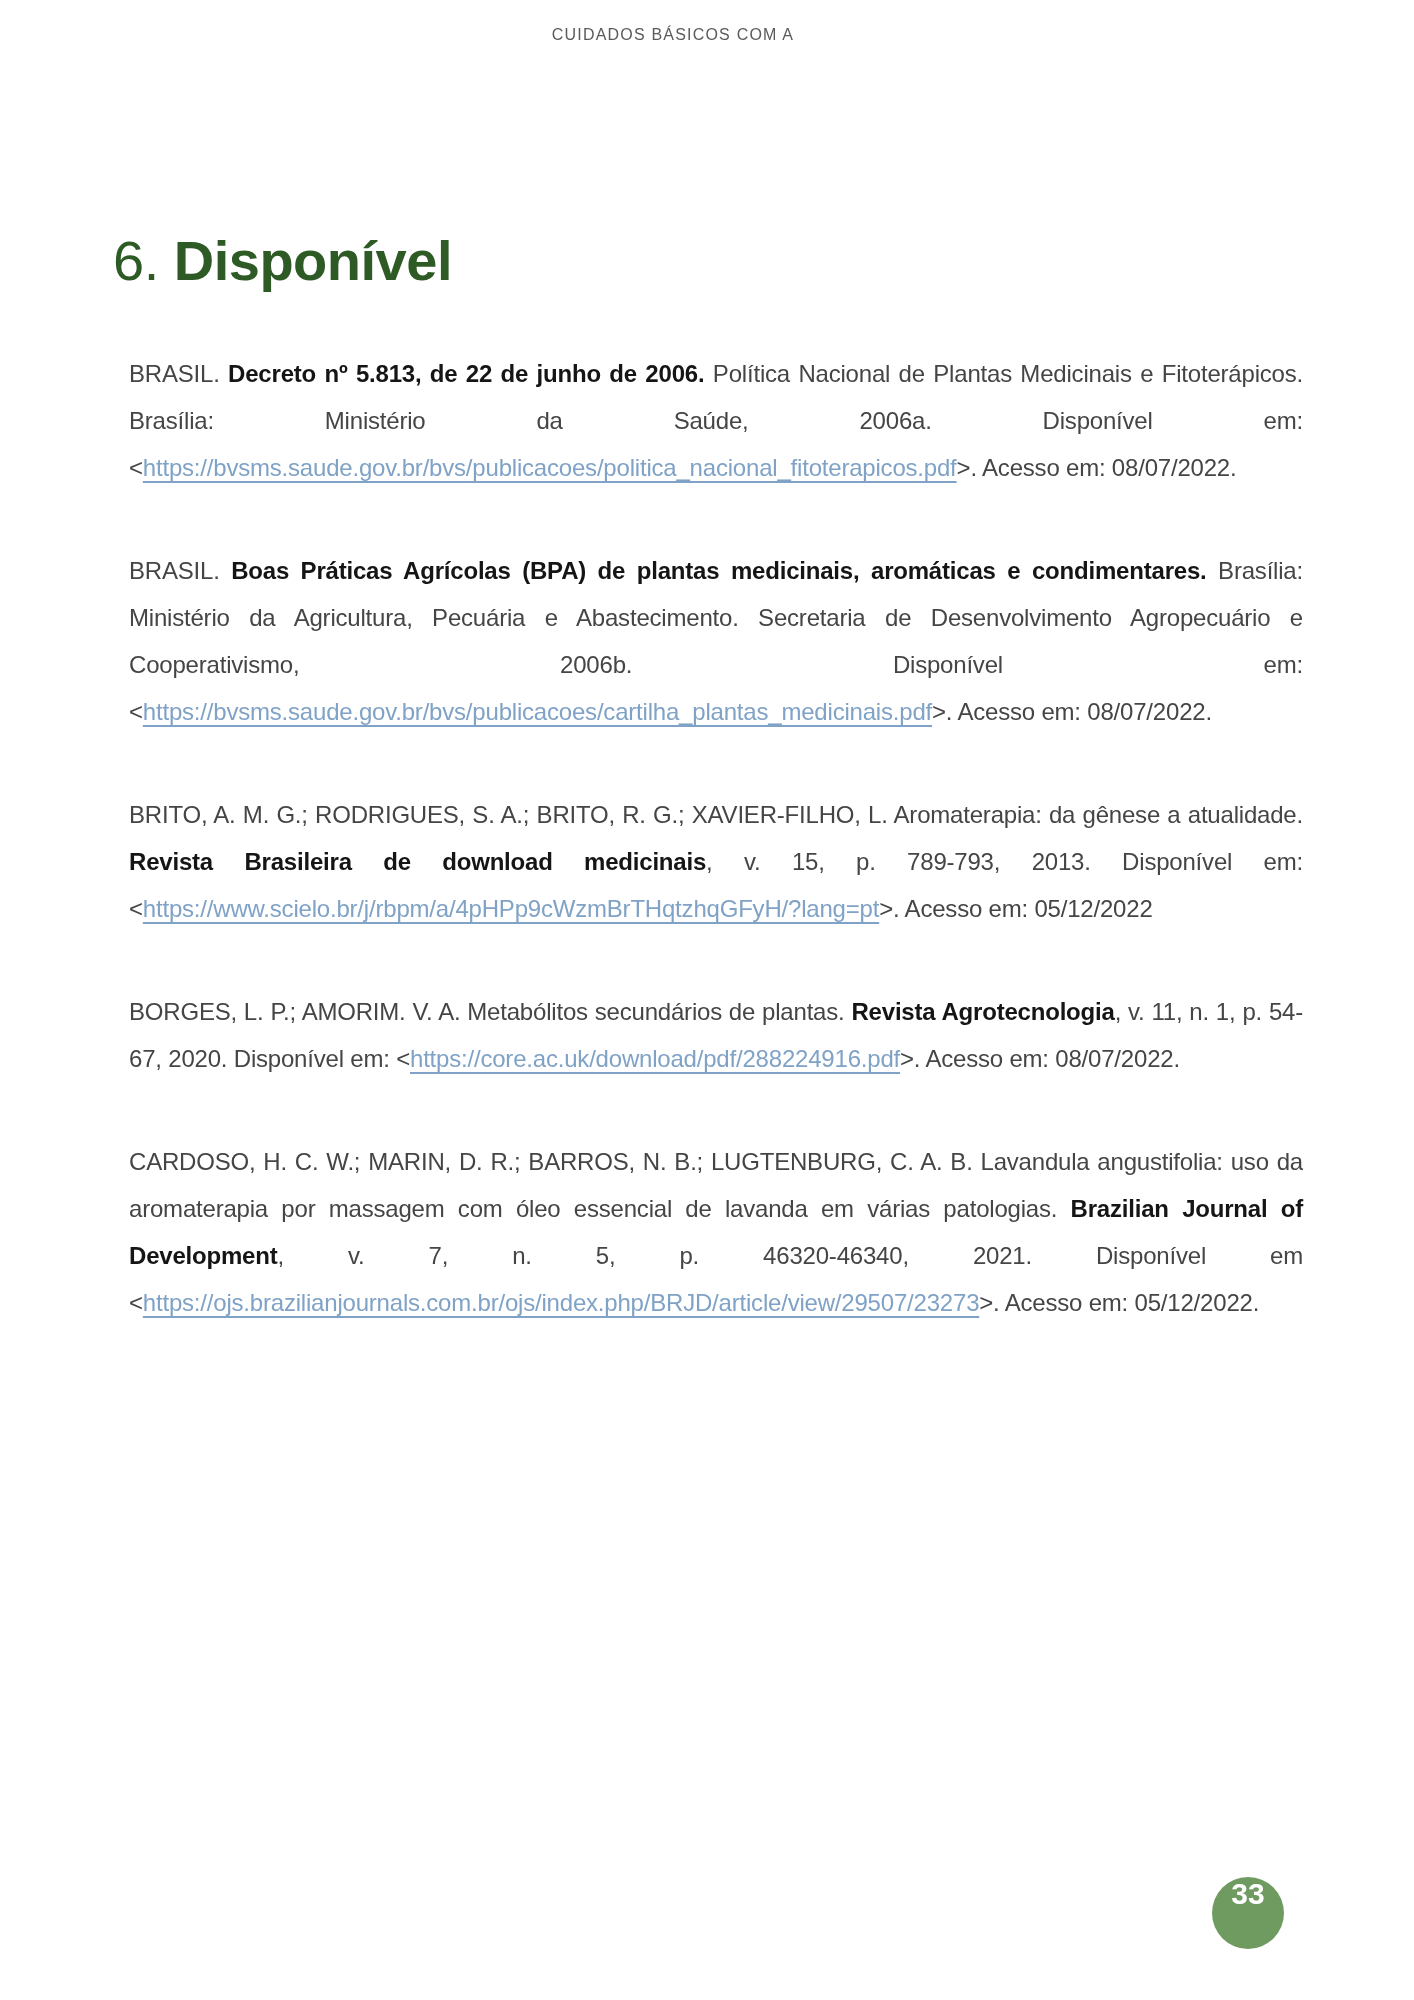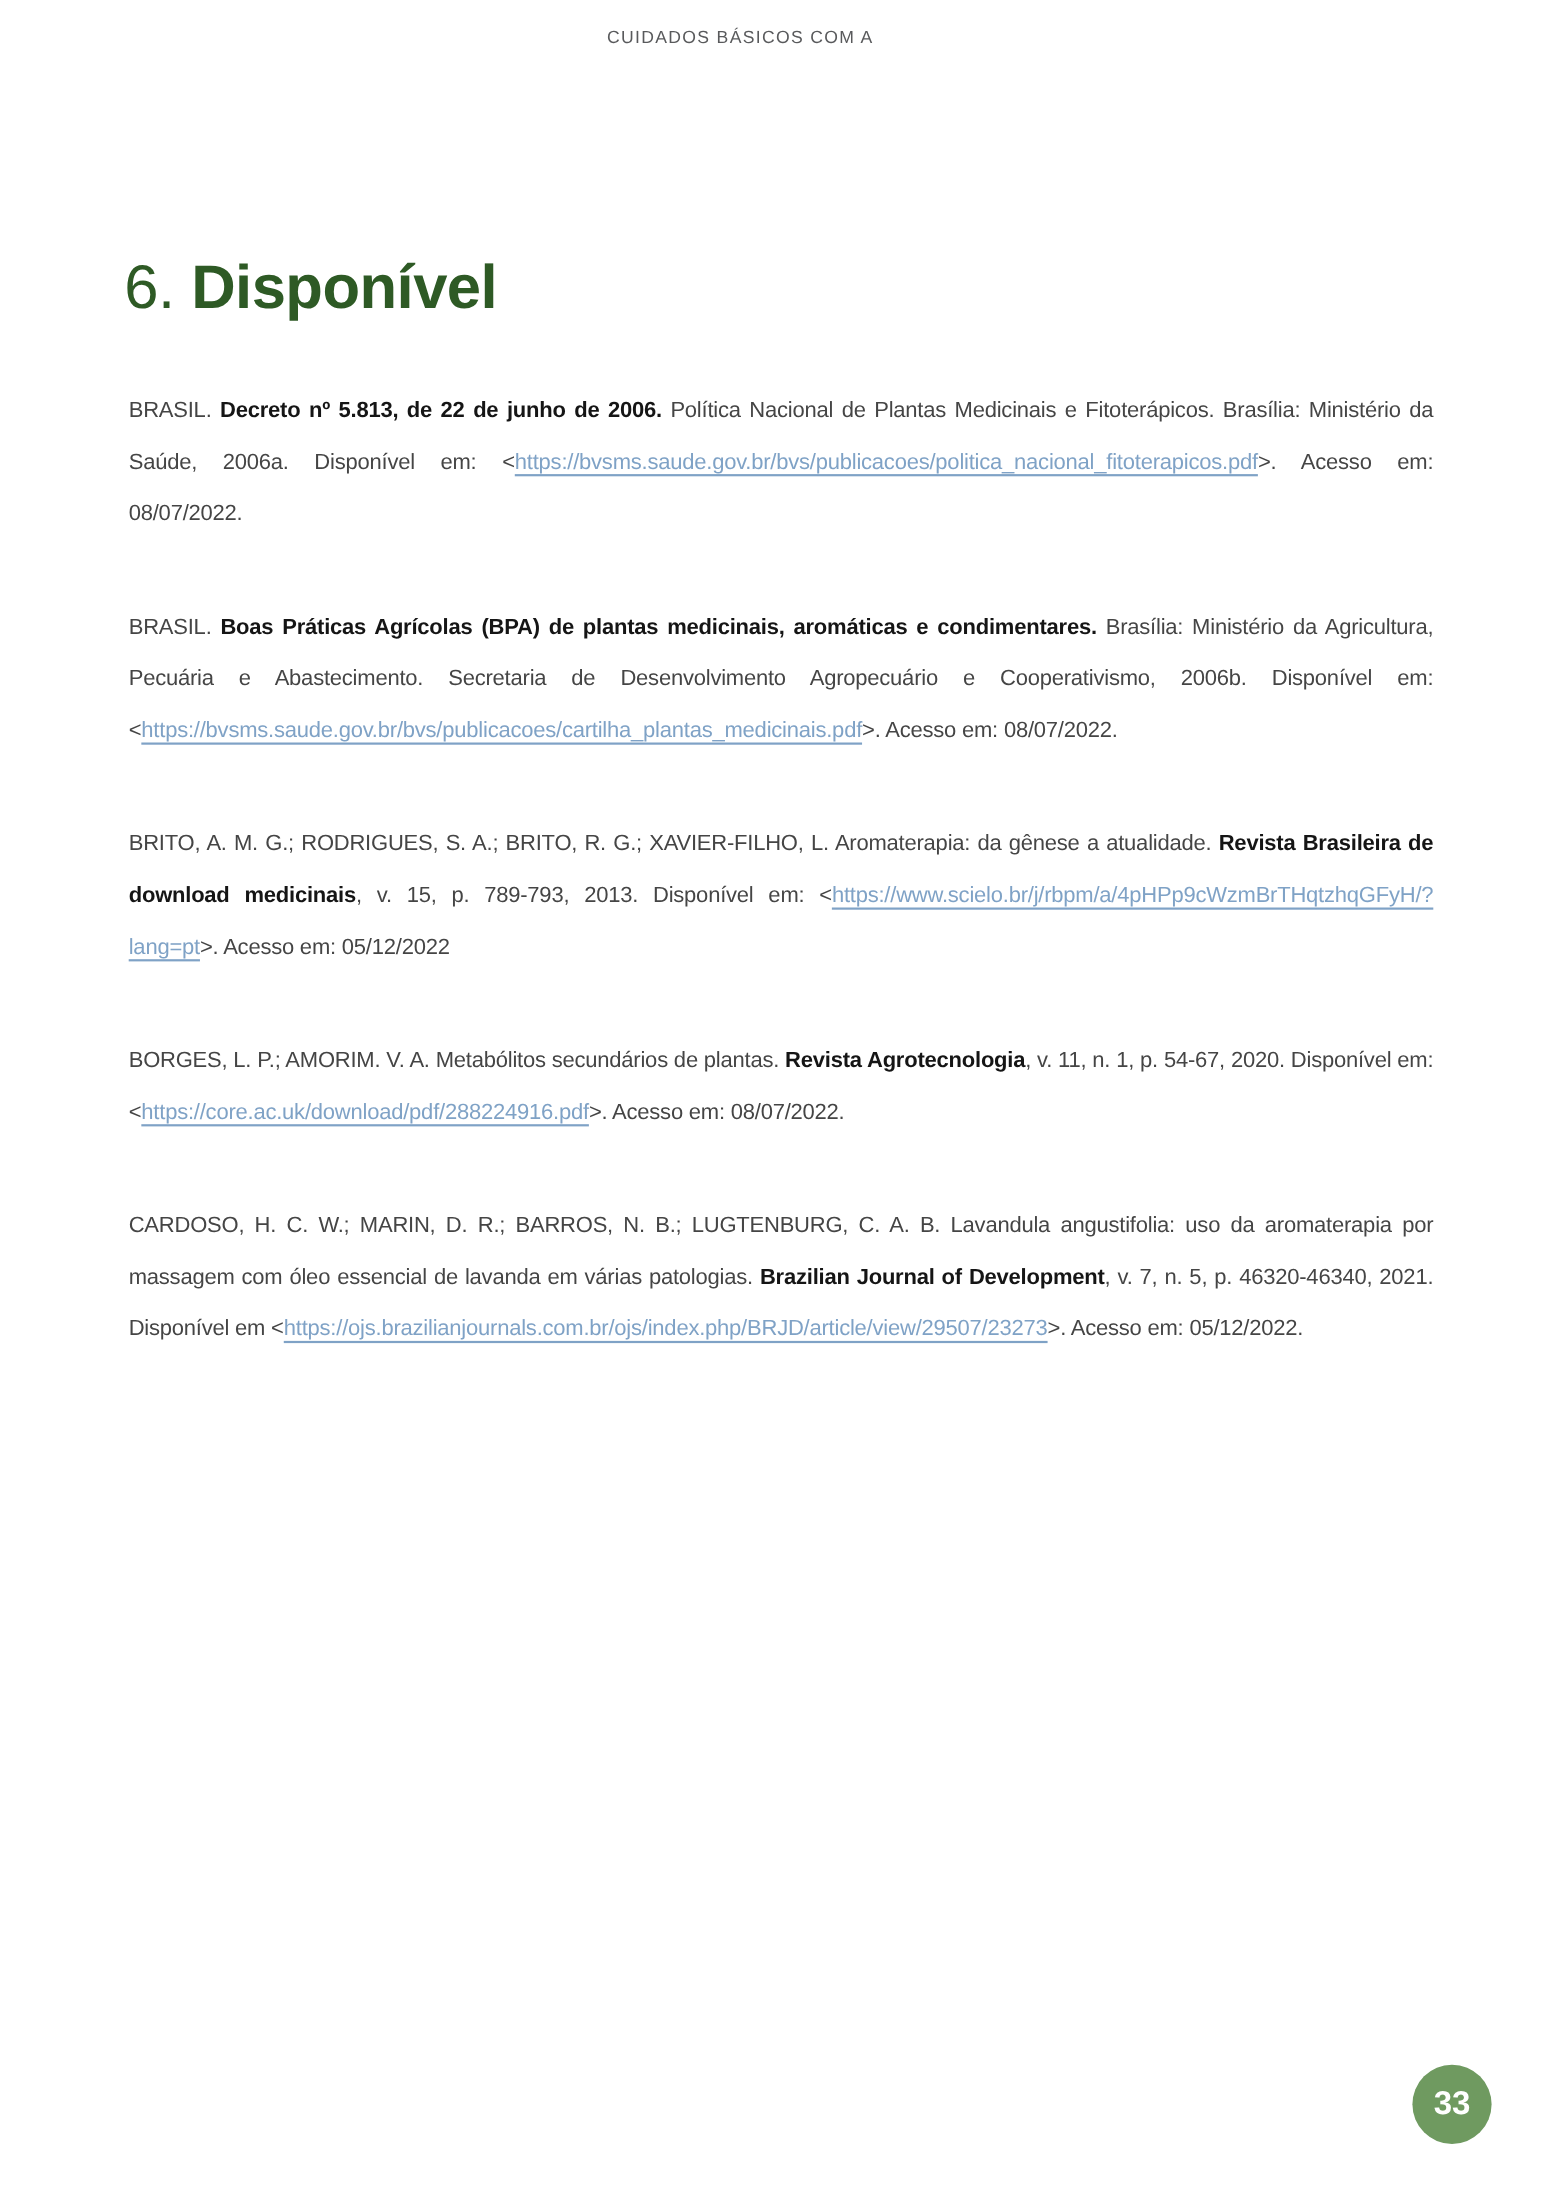--- a/index.html
+++ b/index.html
@@ -46,22 +46,22 @@
     margin: 0 0 58px 0;
     font-size: 56px;
     line-height: 1.1;
     font-weight: 400;
     color: var(--heading-green, #2e5a25);
     letter-spacing: -0.5px;
   }
   h1.section-heading .heading-number { font-weight: 400; }
   h1.section-heading .heading-title  { font-weight: 700; }
   p.reference {
-    margin: 0 0 56px 4px;
-    font-size: 20px;
+    margin: 0 0 56px 16px;
+    font-size: 24px;
     line-height: 47px;
     color: #454545;
     text-align: justify;
     overflow-wrap: break-word;
     letter-spacing: -0.2px;
   }
   p.reference:last-child { margin-bottom: 0; }
   p.reference strong {
     font-weight: 700;
     color: #151515;
@@ -69,31 +69,30 @@
   p.reference a.ref-link {
     color: var(--link-blue, #7fa2c6);
     text-decoration: underline;
     text-decoration-thickness: 1.5px;
     text-underline-offset: 5px;
     overflow-wrap: break-word;
     cursor: pointer;
   }
   .page-badge {
     position: absolute;
-    left: 1284px;
+    left: 1212px;
     top: 1877px;
     width: 72px;
     height: 72px;
     border-radius: 50%;
     background: var(--badge-green, #6f9a60);
     color: #ffffff;
     font-size: 30px;
     font-weight: 700;
     display: flex;
-    align-items: center;
     justify-content: center;
   }
 </style>
 </head>
 <body>
 
 <div class="page">
 
   <div class="doc-header">
     <div class="line1">CUIDADOS BÁSICOS COM A</div>

